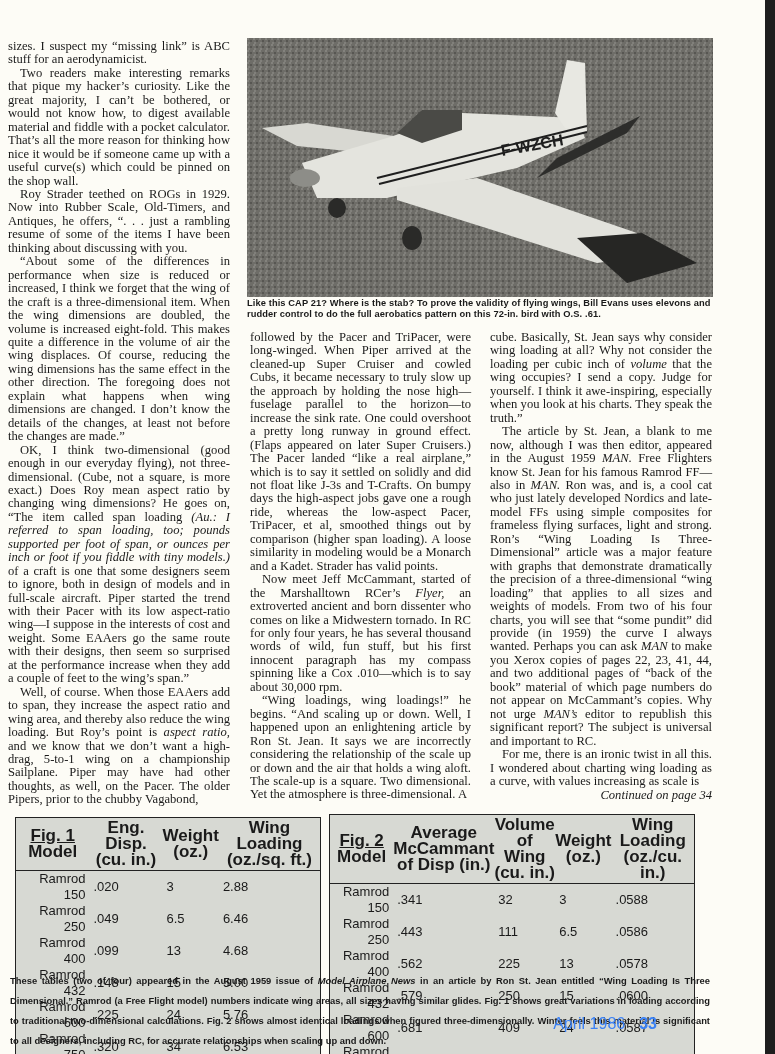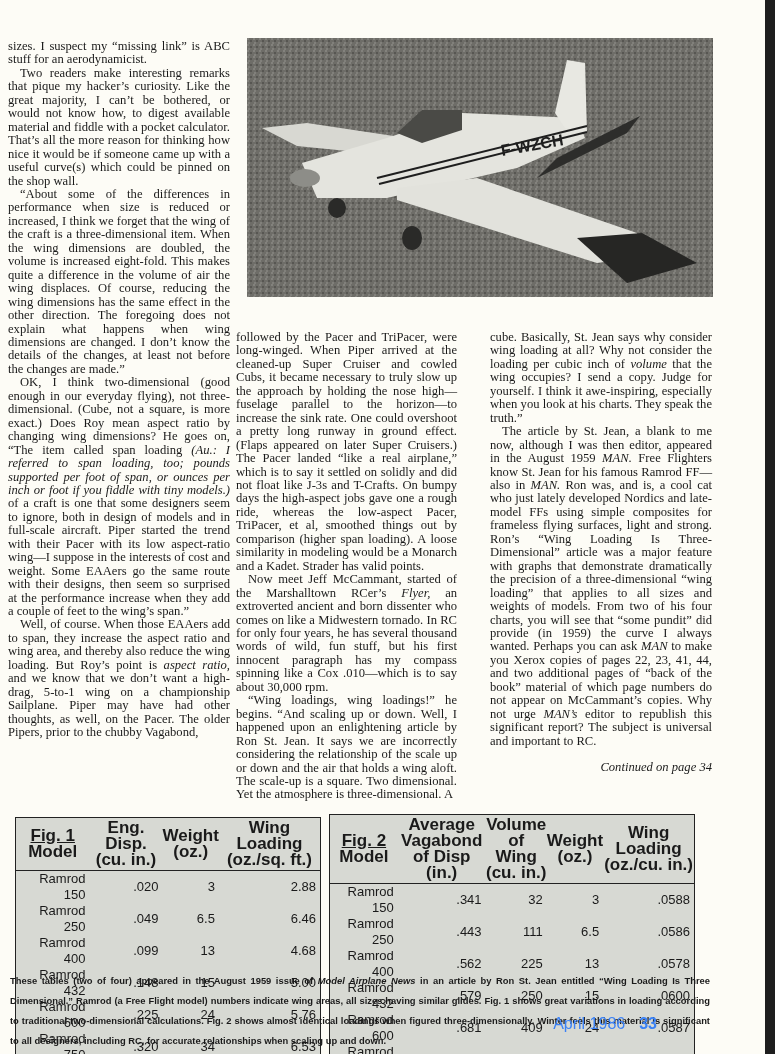--- a/index.html
+++ b/index.html
@@ -3,44 +3,45 @@
 <meta charset="utf-8">
 <style>
   html, body { margin:0; padding:0; }
   body { width:775px; height:1054px; background:#fdfcf6; position:relative; overflow:hidden; }
   .page { position:absolute; left:0; top:0; width:765px; height:904px; background:#fdfcf6; }
   .edge { position:absolute; left:765px; top:0; width:10px; height:1054px; background:#1e1e1e; }
   .col { position:absolute; font-family:"Liberation Serif", serif; font-size:12.6px; line-height:13.45px; color:#1a1a1a; text-align:justify; }
   .col p { margin:0; text-indent:12px; }
   .col p.noind { text-indent:0; }
   .col1 { left:8px; top:40px; width:222px; }
-  .col2 { left:236px; top:331px; width:221px; }
+  .col2 { left:250px; top:331px; width:221px; }
   .col3 { left:490px; top:331px; width:222px; }
   .photo { position:absolute; left:247px; top:38px; width:466px; height:259px; background:#6b6b66; overflow:hidden; }
   .caption { position:absolute; left:247px; top:298px; width:470px; font-family:"Liberation Sans", sans-serif; font-weight:bold; font-size:9.3px; line-height:10.5px; color:#1a1a1a; letter-spacing:0.1px; }
-  .cont { display:block; text-align:right; font-style:italic; margin-top:13px; }
+  .cont { display:block; text-align:right; font-style:italic; margin-top:1px; }
   table.fig { position:absolute; border-collapse:collapse; font-family:"Liberation Sans", sans-serif; font-size:13px; color:#1a1a1a; background:#d7d9d3; border:1.5px solid #222; }
   table.fig th { font-weight:bold; font-size:17px; line-height:16px; padding:2px 0; border-bottom:1.5px solid #222; vertical-align:middle;margin-left:48px; }
-  table.fig td { padding:0 4px; line-height:16px; text-align:right; }
+  table.fig td { padding:0 4px; line-height:16px; text-align:left; }
   table.fig td.m { text-align:right; padding-left:4px; }
   .fig1 { left:15px; top:817px; width:306px; }
   .fig2 { left:329px; top:814px; width:366px; }
   .figlabel { text-decoration:underline; }
   .footcap { position:absolute; left:10px; top:971px; width:700px; font-family:"Liberation Sans", sans-serif; font-weight:bold; font-size:9.4px; line-height:20px; color:#1a1a1a; text-align:justify; }
   .folio { position:absolute; right:108px; top:1015px; font-family:"Liberation Sans", sans-serif; font-size:16px; color:#3b82f6; }
   .folio .pn { font-weight:bold; margin-left:14px; }
 </style>
 </head>
 <body>
 
 <div class="page">
 
   <div class="col col1">
     <p class="noind">sizes. I suspect my “missing link” is ABC stuff for an aerodynamicist.</p>
     <p>Two readers make interesting remarks that pique my hacker’s curiosity. Like the great majority, I can’t be bothered, or would not know how, to digest available material and fiddle with a pocket calculator. That’s all the more reason for thinking how nice it would be if someone came up with a useful curve(s) which could be pinned on the shop wall.</p>
+    <p>Roy Strader teethed on ROGs in 1929. Now into Rubber Scale, Old-Timers, and Antiques, he offers, “. . . just a rambling resume of some of the items I have been thinking about discussing with you.</p>
     <p>“About some of the differences in performance when size is reduced or increased, I think we forget that the wing of the craft is a three-dimensional item. When the wing dimensions are doubled, the volume is increased eight-fold. This makes quite a difference in the volume of air the wing displaces. Of course, reducing the wing dimensions has the same effect in the other direction. The foregoing does not explain what happens when wing dimensions are changed. I don’t know the details of the changes, at least not before the changes are made.”</p>
     <p><span>OK, I think two-dimensional (good enough in our everyday flying), not three-dimensional. (Cube, not a square, is more exact.) Does Roy mean aspect ratio by changing wing dimensions? He goes on, “The item called span loading</span> <i>(Au.: I referred to span loading, too; pounds supported per foot of span, or ounces per inch or foot if you fiddle with tiny models.)</i> <span>of a craft is one that some designers seem to ignore, both in design of models and in full-scale aircraft. Piper started the trend with their Pacer with its low aspect-ratio wing—I suppose in the interests of cost and weight. Some EAAers go the same route with their designs, then seem so surprised at the performance increase when they add a couple of feet to the wing’s span.”</span></p>
     <p><span>Well, of course. When those EAAers add to span, they increase the aspect ratio and wing area, and thereby also reduce the wing loading. But Roy’s point is</span> <i>aspect ratio,</i> <span>and we know that we don’t want a high-drag, 5-to-1 wing on a championship Sailplane. Piper may have had other thoughts, as well, on the Pacer. The older Pipers, prior to the chubby Vagabond,</span></p>
   </div>
 
   <div class="photo">
     <svg width="466" height="259" viewBox="0 0 466 259">
       <defs>
         <pattern id="grass" width="6" height="6" patternUnits="userSpaceOnUse">
           <rect width="6" height="6" fill="#6e6d68"></rect>
@@ -66,30 +67,32 @@
 
       <polygon points="150,150 230,140 390,195 385,220 350,225 150,162" fill="#e2e2dc"></polygon>
       <polygon points="330,200 395,195 450,225 380,245" fill="#262624"></polygon>
 
       <ellipse cx="58" cy="140" rx="15" ry="9" fill="#8d8d88"></ellipse>
 
       <ellipse cx="165" cy="200" rx="10" ry="12" fill="#2a2a28"></ellipse>
       <ellipse cx="90" cy="170" rx="9" ry="10" fill="#2a2a28"></ellipse>
     </svg>
   </div>
+  <div class="caption">Like this CAP 21? Where is the stab? To prove the validity of flying wings, Bill Evans uses elevons and rudder control to do the full aerobatics pattern on this 72-in. bird with O.S. .61.</div>
 
   <div class="col col2">
     <p class="noind">followed by the Pacer and TriPacer, were long-winged. When Piper arrived at the cleaned-up Super Cruiser and cowled Cubs, it became necessary to truly slow up the approach by holding the nose high—fuselage parallel to the horizon—to increase the sink rate. One could overshoot a pretty long runway in ground effect. (Flaps appeared on later Super Cruisers.) The Pacer landed “like a real airplane,” which is to say it settled on solidly and did not float like J-3s and T-Crafts. On bumpy days the high-aspect jobs gave one a rough ride, whereas the low-aspect Pacer, TriPacer, et al, smoothed things out by comparison (higher span loading). A loose similarity in modeling would be a Monarch and a Kadet. Strader has valid points.</p>
     <p><span>Now meet Jeff McCammant, started of the Marshalltown RCer’s</span> <i>Flyer,</i> <span>an extroverted ancient and born dissenter who comes on like a Midwestern tornado. In RC for only four years, he has several thousand words of wild, fun stuff, but his first innocent paragraph has my compass spinning like a Cox .010—which is to say about 30,000 rpm.</span></p>
     <p>“Wing loadings, wing loadings!” he begins. “And scaling up or down. Well, I happened upon an enlightening article by Ron St. Jean. It says we are incorrectly considering the relationship of the scale up or down and the air that holds a wing aloft. The scale-up is a square. Two dimensional. Yet the atmosphere is three-dimensional. A</p>
   </div>
 
   <div class="col col3">
     <p class="noind"><span>cube. Basically, St. Jean says why consider wing loading at all? Why not consider the loading per cubic inch of</span> <i>volume</i> <span>that the wing occupies? I send a copy. Judge for yourself. I think it awe-inspiring, especially when you look at his charts. They speak the truth.”</span></p>
     <p><span>The article by St. Jean, a blank to me now, although I was then editor, appeared in the August 1959</span> <i>MAN.</i> <span>Free Flighters know St. Jean for his famous Ramrod FF—also in</span> <i>MAN.</i> <span>Ron was, and is, a cool cat who just lately developed Nordics and late-model FFs using simple composites for frameless flying surfaces, light and strong. Ron’s “Wing Loading Is Three-Dimensional” article was a major feature with graphs that demonstrate dramatically the precision of a three-dimensional “wing loading” that applies to all sizes and weights of models. From two of his four charts, you will see that “some pundit” did provide (in 1959) the curve I always wanted. Perhaps you can ask</span> <i>MAN</i> <span>to make you Xerox copies of pages 22, 23, 41, 44, and two additional pages of “back of the book” material of which page numbers do not appear on McCammant’s copies. Why not urge</span> <i>MAN’s</i> <span>editor to republish this significant report? The subject is universal and important to RC.</span></p>
+    <p>For me, there is an ironic twist in all this. I wondered about charting wing loading as a curve, with values increasing as scale is</p>
     <span class="cont">Continued on page 34</span>
   </div>
 
   <table class="fig fig1">
     <thead>
       <tr>
         <th><span class="figlabel">Fig. 1</span><br><span>Model</span></th>
         <th><span>Eng. Disp.</span><br><span>(cu. in.)</span></th>
         <th><span>Weight</span><br><span>(oz.)</span></th>
         <th><span>Wing Loading</span><br><span>(oz./sq. ft.)</span></th>
@@ -132,21 +135,21 @@
           <td>34</td>
           <td>6.53</td>
         </tr>
       </tbody>
   </table>
 
   <table class="fig fig2">
     <thead>
       <tr>
         <th><span class="figlabel">Fig. 2</span><br><span>Model</span></th>
-        <th><span>Average</span><br><span>Vagabond</span><br><span>of Disp (in.)</span></th>
+        <th><span>Average</span><br><span>McCammant</span><br><span>of Disp (in.)</span></th>
         <th><span>Volume</span><br><span>of Wing</span><br><span>(cu. in.)</span></th>
         <th><span>Weight</span><br><span>(oz.)</span></th>
         <th><span>Wing Loading</span><br><span>(oz./cu. in.)</span></th>
       </tr>
     </thead>
     <tbody id="fig2-body">
         <tr>
           <td class="m">Ramrod 150</td>
           <td>.341</td>
           <td>32</td>

